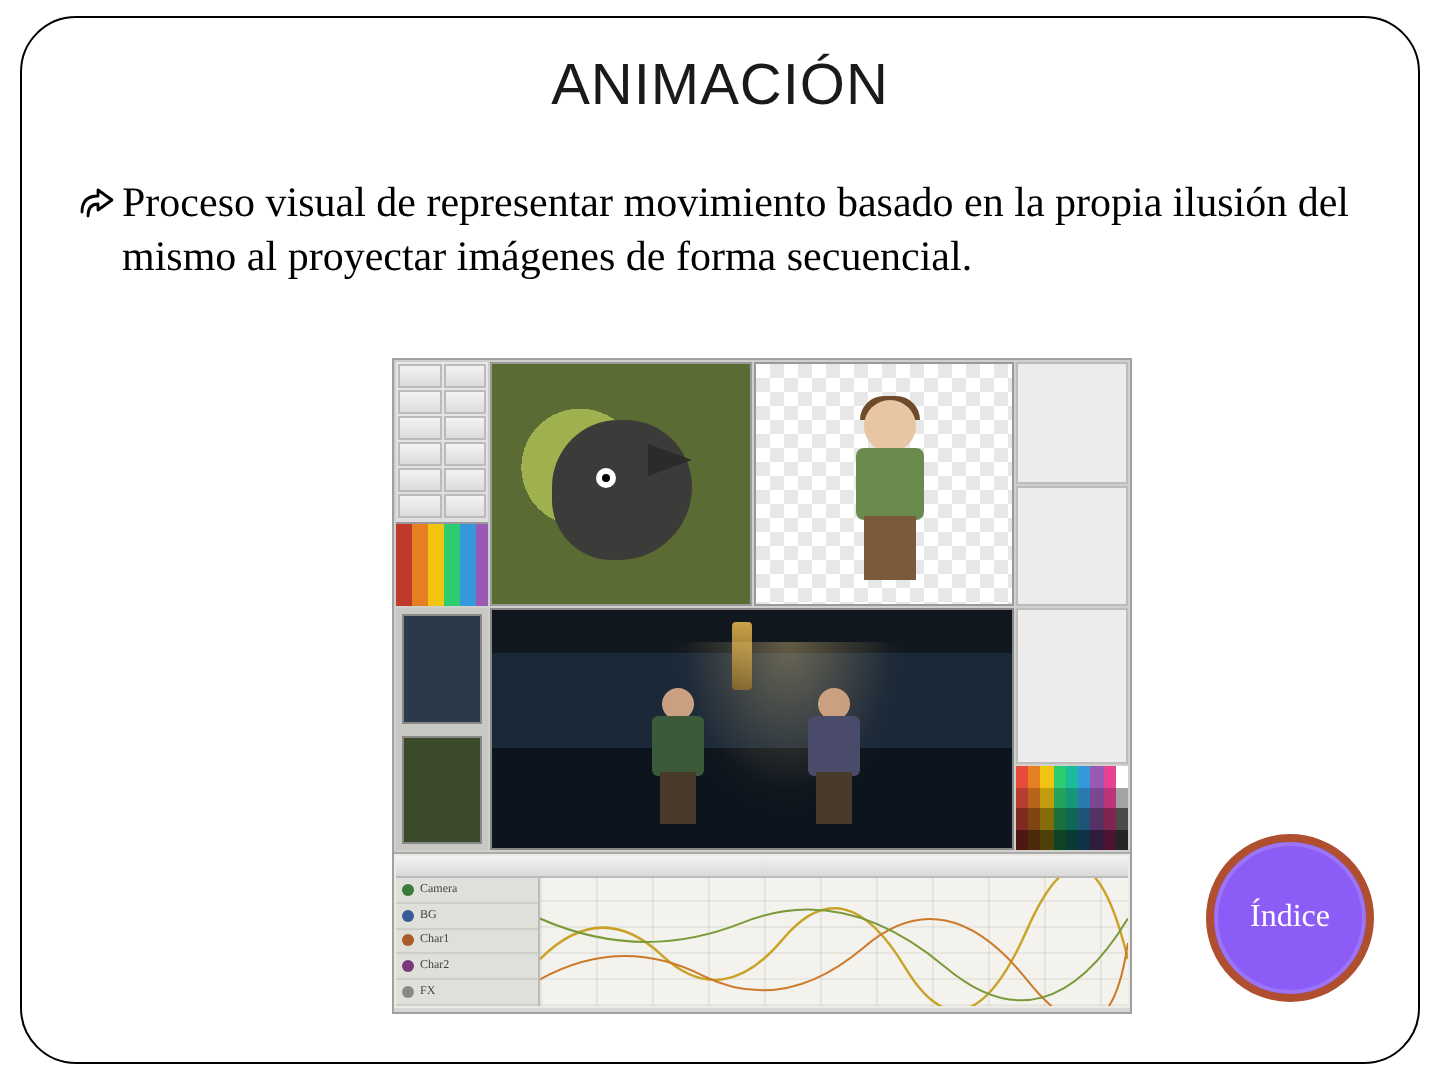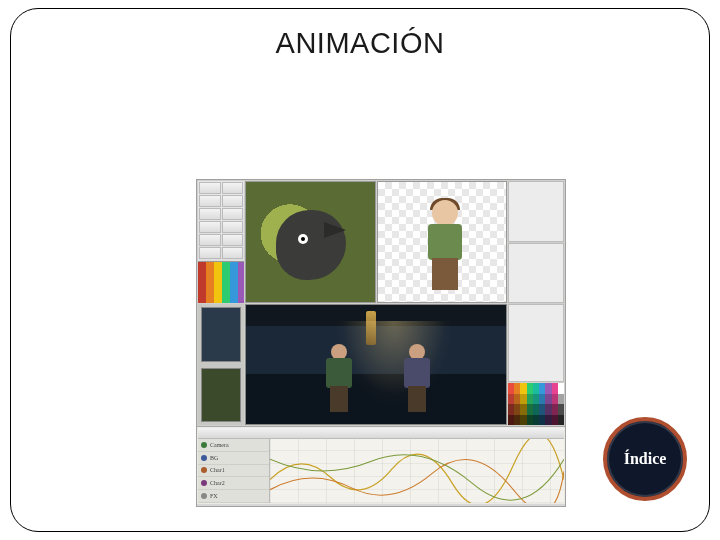--- a/index.html
+++ b/index.html
@@ -151,36 +151,43 @@
     repeating-linear-gradient(90deg, rgba(0,0,0,0.06) 0 1px, transparent 1px 28px),
     repeating-linear-gradient(0deg, rgba(0,0,0,0.05) 0 1px, transparent 1px 13px);}
   .curve{position:absolute;inset:0;}
 
   .badge {
     position: absolute;
     right: 22px;
     bottom: 30px;
     width: 84px; height: 84px;
     border-radius: 50%;
-    background: #0f172a;
+    background: #8b5cf6;
     border: 4px solid #b04f2f;
     display: flex; align-items: center; justify-content: center;
     color: #fff;
     font-family: "Times New Roman", serif;
     font-size: 16px;
     box-shadow: inset 0 0 0 2px rgba(255,255,255,0.15);
-    font-weight: bold;
   }
 </style>
 </head>
 <body>
 
 <div class="slide">
   <h1 class="title">ANIMACIÓN</h1>
 
+  <div class="bullet-row">
+    <span class="bullet-icon">
+      <svg width="18" height="16" viewBox="0 0 18 16">
+          <path d="M2 12 Q2 4 10 4 L10 1 L17 6 L10 11 L10 8 Q5 8 5 14" fill="none" stroke="#000" stroke-width="1.4" stroke-linejoin="round" stroke-linecap="round"></path>
+        </svg>
+    </span>
+    <p class="body-text">Proceso visual de representar movimiento basado en la propia ilusión del mismo al proyectar imágenes de forma secuencial.</p>
+  </div>
 
   <div class="screenshot">
     <div class="editor-top">
       <div class="toolbox">
         <div class="tool-grid">
           <div></div>
             <div></div>
             <div></div>
             <div></div>
             <div></div>

